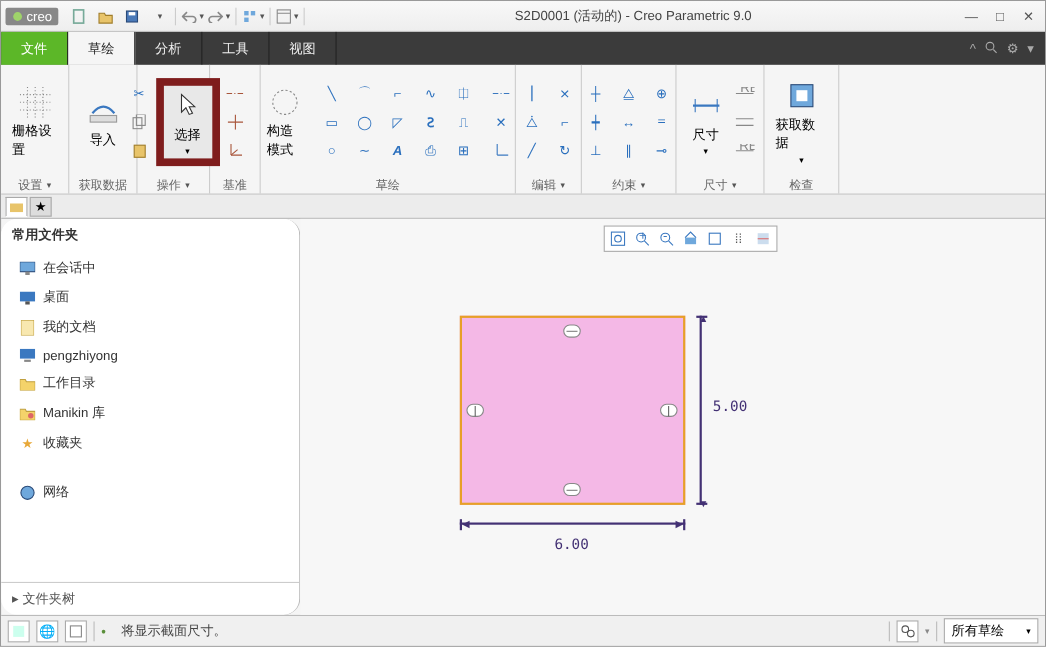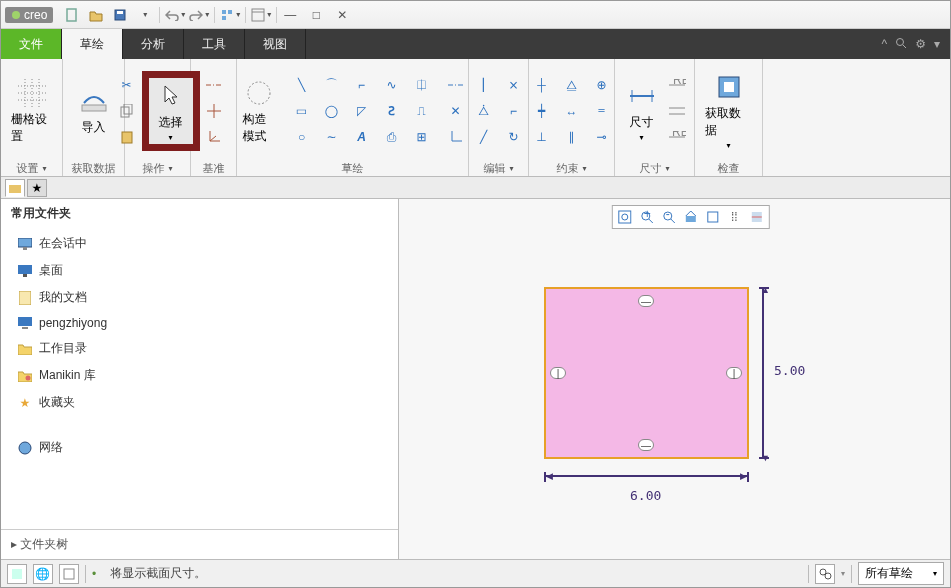--- a/index.html
+++ b/index.html
@@ -36,21 +36,21 @@
 .col .si { width: 22px; height: 22px; display: flex; align-items: center; justify-content: center; color: #2a6fbd; }
 .drop::after { content: "▾"; font-size: 8px; margin-left: 2px; color: #555; }
 
 
 .subtabrow { height: 22px; background: #ececec; border-bottom: 1px solid #bbb; display: flex; align-items: center; padding-left: 4px; gap: 2px; }
 .subtab { width: 20px; height: 18px; background: #ddd; border: 1px solid #aaa; display: flex; align-items: center; justify-content: center; }
 .subtab.active { background: #fff; border-bottom-color: #fff; }
 
 
 .main { flex: 1; display: flex; min-height: 0; }
-.sidebar { width: 398px; background: #fff; border-right: 1px solid #bbb; display: flex; flex-direction: column; overflow: hidden; }
+.sidebar { width: 272px; background: #fff; border-right: 1px solid #bbb; display: flex; flex-direction: column; overflow: hidden; border-radius: 15px; }
 .sidebar h4 { padding: 6px 10px; font-weight: bold; color: #333; background: #fff; }
 .tree { flex: 1; padding: 2px 0; }
 .tree-item { padding: 5px 16px; display: flex; align-items: center; gap: 6px; color: #333; }
 .tree-item .ico { width: 16px; height: 14px; display: inline-flex; align-items: center; justify-content: center; }
 .foldertree { padding: 6px 10px; border-top: 1px solid #ccc; color: #555; }
 
 .canvas-wrap { flex: 1; position: relative; background: #f7f7f7; }
 .viewbar { position: absolute; top: 6px; left: 50%; transform: translateX(-40%); display: flex; background: #fff; border: 1px solid #aaa; padding: 2px; gap: 2px; }
 .viewbar span { width: 20px; height: 18px; display: flex; align-items: center; justify-content: center; color: #3a78c0; }
 
@@ -127,20 +127,21 @@
       </span>
     <span class="qat-sep"></span>
     <span class="qat-btn drop">
         <svg width="14" height="14">
           <rect x="1" y="1" width="12" height="12" fill="none" stroke="#888"></rect>
           <line x1="1" y1="4" x2="13" y2="4" stroke="#888"></line>
         </svg>
       </span>
     <span class="qat-sep"></span>
   </div>
+  <div class="title-text">S2D0001 (活动的) - Creo Parametric 9.0</div>
   <div class="winctrl">
     <span>—</span>
     <span>□</span>
     <span>✕</span>
   </div>
 </div>
 
 <div class="tabbar">
   <div class="tab green">文件</div>
   <div class="tab active">草绘</div>

